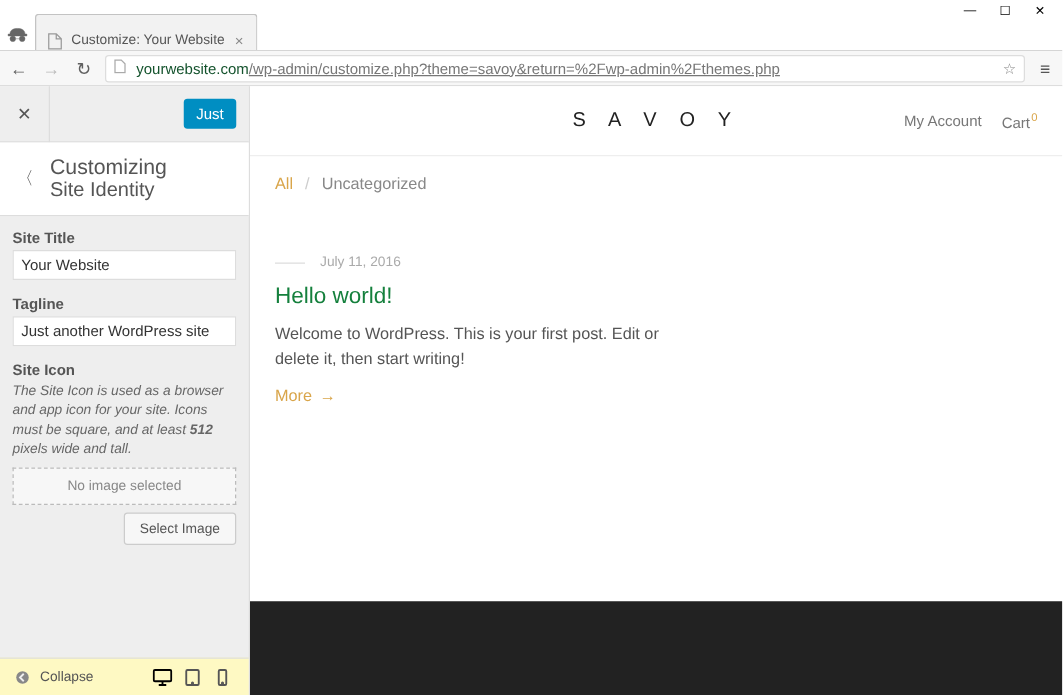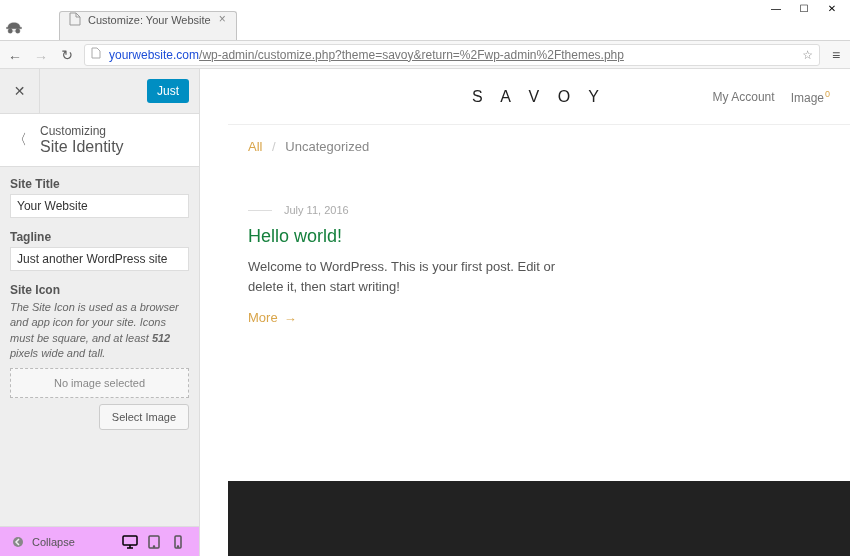--- a/index.html
+++ b/index.html
@@ -4,66 +4,66 @@
   <style>
     * { box-sizing: border-box; margin: 0; padding: 0; }
     body { font-family: -apple-system, BlinkMacSystemFont, "Segoe UI", sans-serif; width: 850px; height: 556px; overflow: hidden; background: #fff; }
 
     
     .window-controls { height: 17px; display: flex; justify-content: flex-end; align-items: center; padding-right: 4px; gap: 0; background: #fff; }
     .win-btn { width: 28px; height: 17px; display: flex; align-items: center; justify-content: center; font-size: 10px; color: #000; cursor: pointer; }
     .tab-bar { height: 24px; display: flex; align-items: flex-end; background: #fff; border-bottom: 1px solid #d5d5d5; }
     .incognito { width: 28px; height: 24px; display: flex; align-items: center; justify-content: center; }
     .incognito svg { width: 18px; height: 14px; }
-    .tab { background: #f2f2f2; border: 1px solid #c3c3c3; border-bottom: none; padding: 14px 8px; font-size: 11px; display: flex; align-items: flex-end; gap: 6px; border-radius: 3px 3px 0 0; height: 22px; color: #555; margin-left: 31px; }
+    .tab { background: #f2f2f2; border: 1px solid #c3c3c3; border-bottom: none; padding: 14px 8px; font-size: 11px; display: flex; align-items: flex-start; gap: 6px; border-radius: 3px 3px 0 0; height: 22px; color: #555; }
     .tab-doc-icon { width: 14px; height: 14px; display: flex; align-items: center; justify-content: center; }
     .tab-close { font-size: 12px; color: #888; cursor: pointer; padding: 0 2px; }
     .addr-bar { height: 28px; display: flex; align-items: center; padding: 0 6px; gap: 8px; background: #f7f7f7; border-bottom: 1px solid #ddd; }
     .nav-icon { width: 18px; text-align: center; font-size: 14px; color: #5f5f5f; cursor: pointer; }
     .urlbox { flex: 1; height: 22px; border: 1px solid #ddd; border-radius: 3px; background: #fff; display: flex; align-items: center; padding: 0 6px; font-size: 12px; color: #555; }
     .urlbox .doc-icon { margin-right: 6px; width: 12px; }
-    .url-domain { color: #1d4ed8; }
+    .url-domain { color: #14532d; }
     .url-path { color: #777; text-decoration: underline; }
     .star-icon { margin-left: auto; color: #888; cursor: pointer; }
     .hamburger { width: 16px; font-size: 14px; color: #555; cursor: pointer; text-align: center; }
 
     
     .customizer { display: flex; height: 487px; }
     .sidebar { width: 200px; background: #eee; border-right: 1px solid #ddd; display: flex; flex-direction: column; }
     .sidebar-header { height: 45px; display: flex; align-items: center; border-bottom: 1px solid #ddd; background: #eee; }
     .close-panel { width: 40px; height: 45px; display: flex; align-items: center; justify-content: center; border-right: 1px solid #ddd; font-size: 14px; color: #555; cursor: pointer; }
     .header-spacer { flex: 1; }
     .saved-btn { background: #008ec2; color: #fff; border: none; padding: 5px 10px; font-size: 12px; border-radius: 3px; margin-right: 10px; cursor: pointer; }
     .section-nav { display: flex; align-items: center; padding: 10px 12px 10px 0; border-bottom: 1px solid #ddd; background: #fff; }
     .back-arrow { width: 40px; text-align: center; font-size: 14px; color: #555; cursor: pointer; }
     .section-titles { flex: 1; }
-    .customizing-label { font-size: 12px; color: #555; }
+    .customizing-label { font-size: 17px; color: #555; }
     .section-title { font-size: 16px; color: #555; font-weight: 400; }
     .controls { padding: 10px 10px; flex: 1; overflow: auto; }
     .control { margin-bottom: 12px; }
     .control-label { font-size: 12px; color: #555; font-weight: 600; display: block; margin-bottom: 3px; }
     .control-input { width: 100%; padding: 4px 6px; font-size: 12px; border: 1px solid #ddd; background: #fff; color: #333; }
     .control-desc { font-size: 11px; font-style: italic; color: #666; margin-top: 2px; line-height: 1.4; }
     .control-desc strong { font-weight: bold; }
     .image-placeholder { border: 1px dashed #bbb; padding: 8px; text-align: center; font-size: 11px; color: #888; margin-top: 6px; background: #f7f7f7; }
     .select-image-row { text-align: right; margin-top: 6px; }
     .select-image-btn { font-size: 11px; padding: 6px 12px; background: #f7f7f7; border: 1px solid #ccc; border-radius: 3px; cursor: pointer; color: #555; }
 
-    .sidebar-footer { height: 30px; border-top: 1px solid #ddd; background: #f0abfc; display: flex; align-items: center; padding: 0 10px; font-size: 11px; color: #555; }
+    .sidebar-footer { height: 30px; border-top: 1px solid #ddd; background: #fef9c3; display: flex; align-items: center; padding: 0 10px; font-size: 11px; color: #555; }
     .collapse-icon { width: 16px; height: 16px; display: flex; align-items: center; justify-content: center; margin-right: 6px; cursor: pointer; }
     .collapse-icon svg { width: 12px; height: 12px; fill: #888; }
     .collapse-label { cursor: pointer; }
     .footer-devices { margin-left: auto; display: flex; gap: 2px; }
     .device-icon { width: 22px; height: 22px; display: flex; align-items: center; justify-content: center; cursor: pointer; }
     .device-icon svg { width: 16px; height: 14px; fill: none; stroke: #555; stroke-width: 1.5; }
     .device-icon.active svg { stroke: #000; }
     .device-icon.active::after { content: ''; position: relative; }
 
     
-    .preview { flex: 1; background: #fff; display: flex; flex-direction: column; overflow: hidden; padding-left: 28px; }
+    .preview { flex: 1; background: #fff; display: flex; flex-direction: column; overflow: hidden; }
     .preview-header { height: 56px; display: flex; align-items: center; justify-content: space-between; padding: 0 20px; border-bottom: 1px solid #eee; }
     .logo { position: absolute; left: 50%; transform: translateX(-50%); font-size: 16px; letter-spacing: 7px; color: #222; font-weight: 400; }
     .header-right { margin-left: auto; display: flex; align-items: center; gap: 16px; font-size: 12px; color: #777; }
     .cart-count { color: #d9a54a; font-size: 9px; vertical-align: super; margin-left: 1px; }
     .breadcrumb { padding: 14px 20px 10px; font-size: 13px; }
     .bc-all { color: #d9a54a; }
     .bc-sep { color: #ccc; margin: 0 6px; }
     .bc-cat { color: #888; }
     .post { padding: 40px 20px 0; max-width: 360px; }
     .post-meta { display: flex; align-items: center; gap: 12px; font-size: 11px; color: #aaa; margin-bottom: 10px; }
@@ -181,21 +181,21 @@
       </div>
     </div>
   </div>
 
   <div class="preview">
     <div class="preview-header" style="position:relative">
       <div class="logo">S A V O Y</div>
       <div class="header-right">
         <span>My Account</span>
         <span>
-          <span>Image</span><span class="cart-count">0</span>
+          <span>Cart</span><span class="cart-count">0</span>
         </span>
       </div>
     </div>
     <div class="breadcrumb">
       <span class="bc-all">All</span>
       <span class="bc-sep">/</span>
       <span class="bc-cat">Uncategorized</span>
     </div>
     <div class="post">
       <div class="post-meta">

